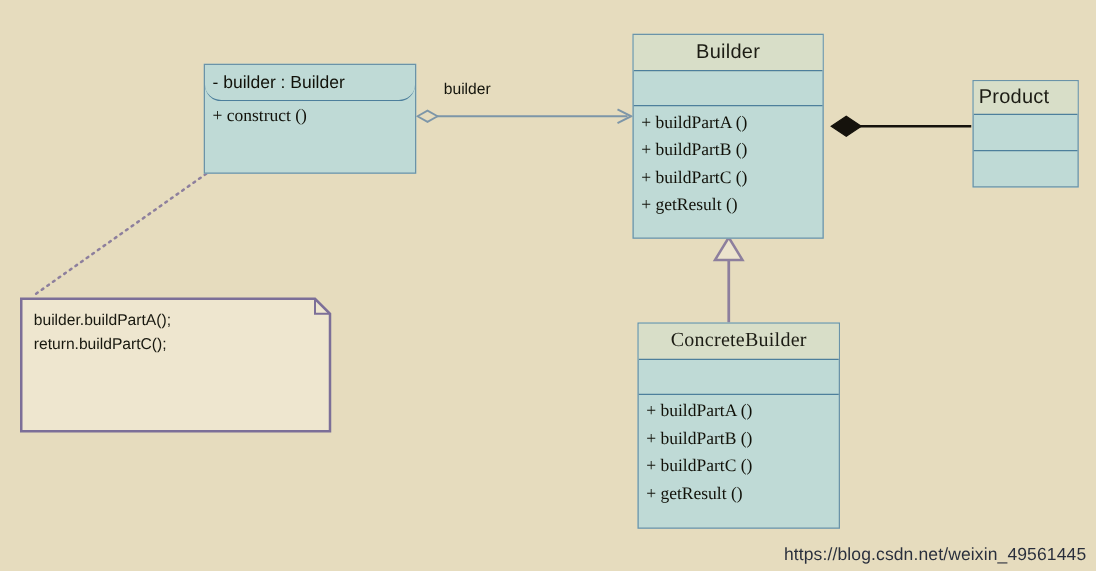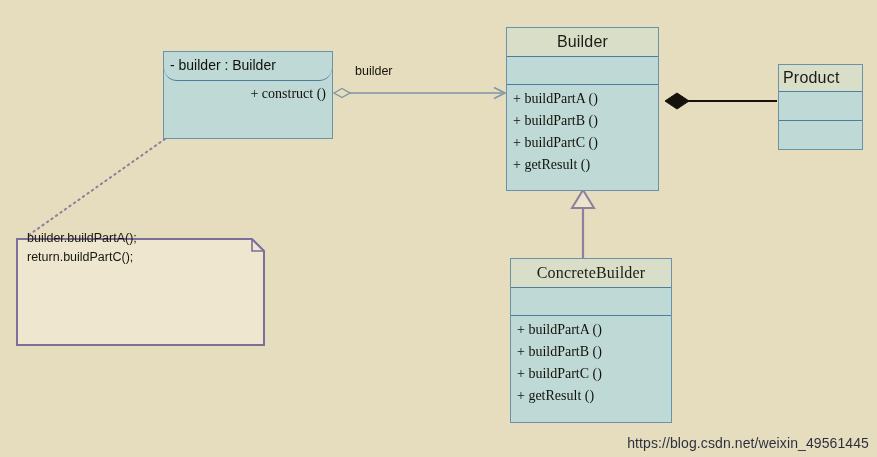--- a/index.html
+++ b/index.html
@@ -133,21 +133,21 @@
   <g>
     <path d="M 17,239 L 252,239 L 264,251 L 264,345 L 17,345 Z" fill="#eee6cf" stroke="#7c6f98" stroke-width="2"></path>
     <path d="M 252,239 L 252,251 L 264,251" fill="none" stroke="#7c6f98" stroke-width="1.6"></path>
   </g>
 </svg>
 
 <div class="uml-class" style="left:163px; top:51px; width:170px; height:88px;">
   <div class="uml-compartment" style="height:29px;border-radius:13px;">
     <div class="uml-row">- builder  :  Builder</div>
   </div>
-  <div class="uml-compartment" style="height:29px;text-align:right;">
+  <div class="uml-compartment" style="height:29px;">
     <div class="uml-row">+  construct ()</div>
   </div>
 </div>
 
 <div class="uml-class" style="left:506px; top:27px; width:153px; height:164px;">
   <div class="uml-title" style="height:29px; line-height:28px;">Builder</div>
   <div class="uml-compartment uml-empty" style="height:28px;"></div>
   <div class="uml-compartment" style="height:106px; padding-top:3px;">
     <div class="uml-row">+  buildPartA ()</div>
     <div class="uml-row">+  buildPartB ()</div>
@@ -166,21 +166,21 @@
     <div class="uml-row">+  getResult ()</div>
   </div>
 </div>
 
 <div class="uml-class" style="left:778px; top:64px; width:85px; height:86px;">
   <div class="uml-title" style="height:27px; line-height:26px; text-align:left; padding-left:4px;">Product</div>
   <div class="uml-compartment uml-empty" style="height:29px;"></div>
   <div class="uml-compartment uml-empty" style="height:29px;"></div>
 </div>
 
-<div class="uml-note" style="left:17px; top:221px; width:247px; height:132px; background:transparent;">
+<div class="uml-note" style="left:17px; top:239px; width:247px; height:132px; background:transparent;">
   <div class="note-text">
     <div>builder.buildPartA();</div>
     <div>return.buildPartC();</div>
   </div>
 </div>
 
 <div class="edge-label" style="left:355px; top:64px;">builder</div>
 
 <div class="watermark">https://blog.csdn.net/weixin_49561445</div>
 

